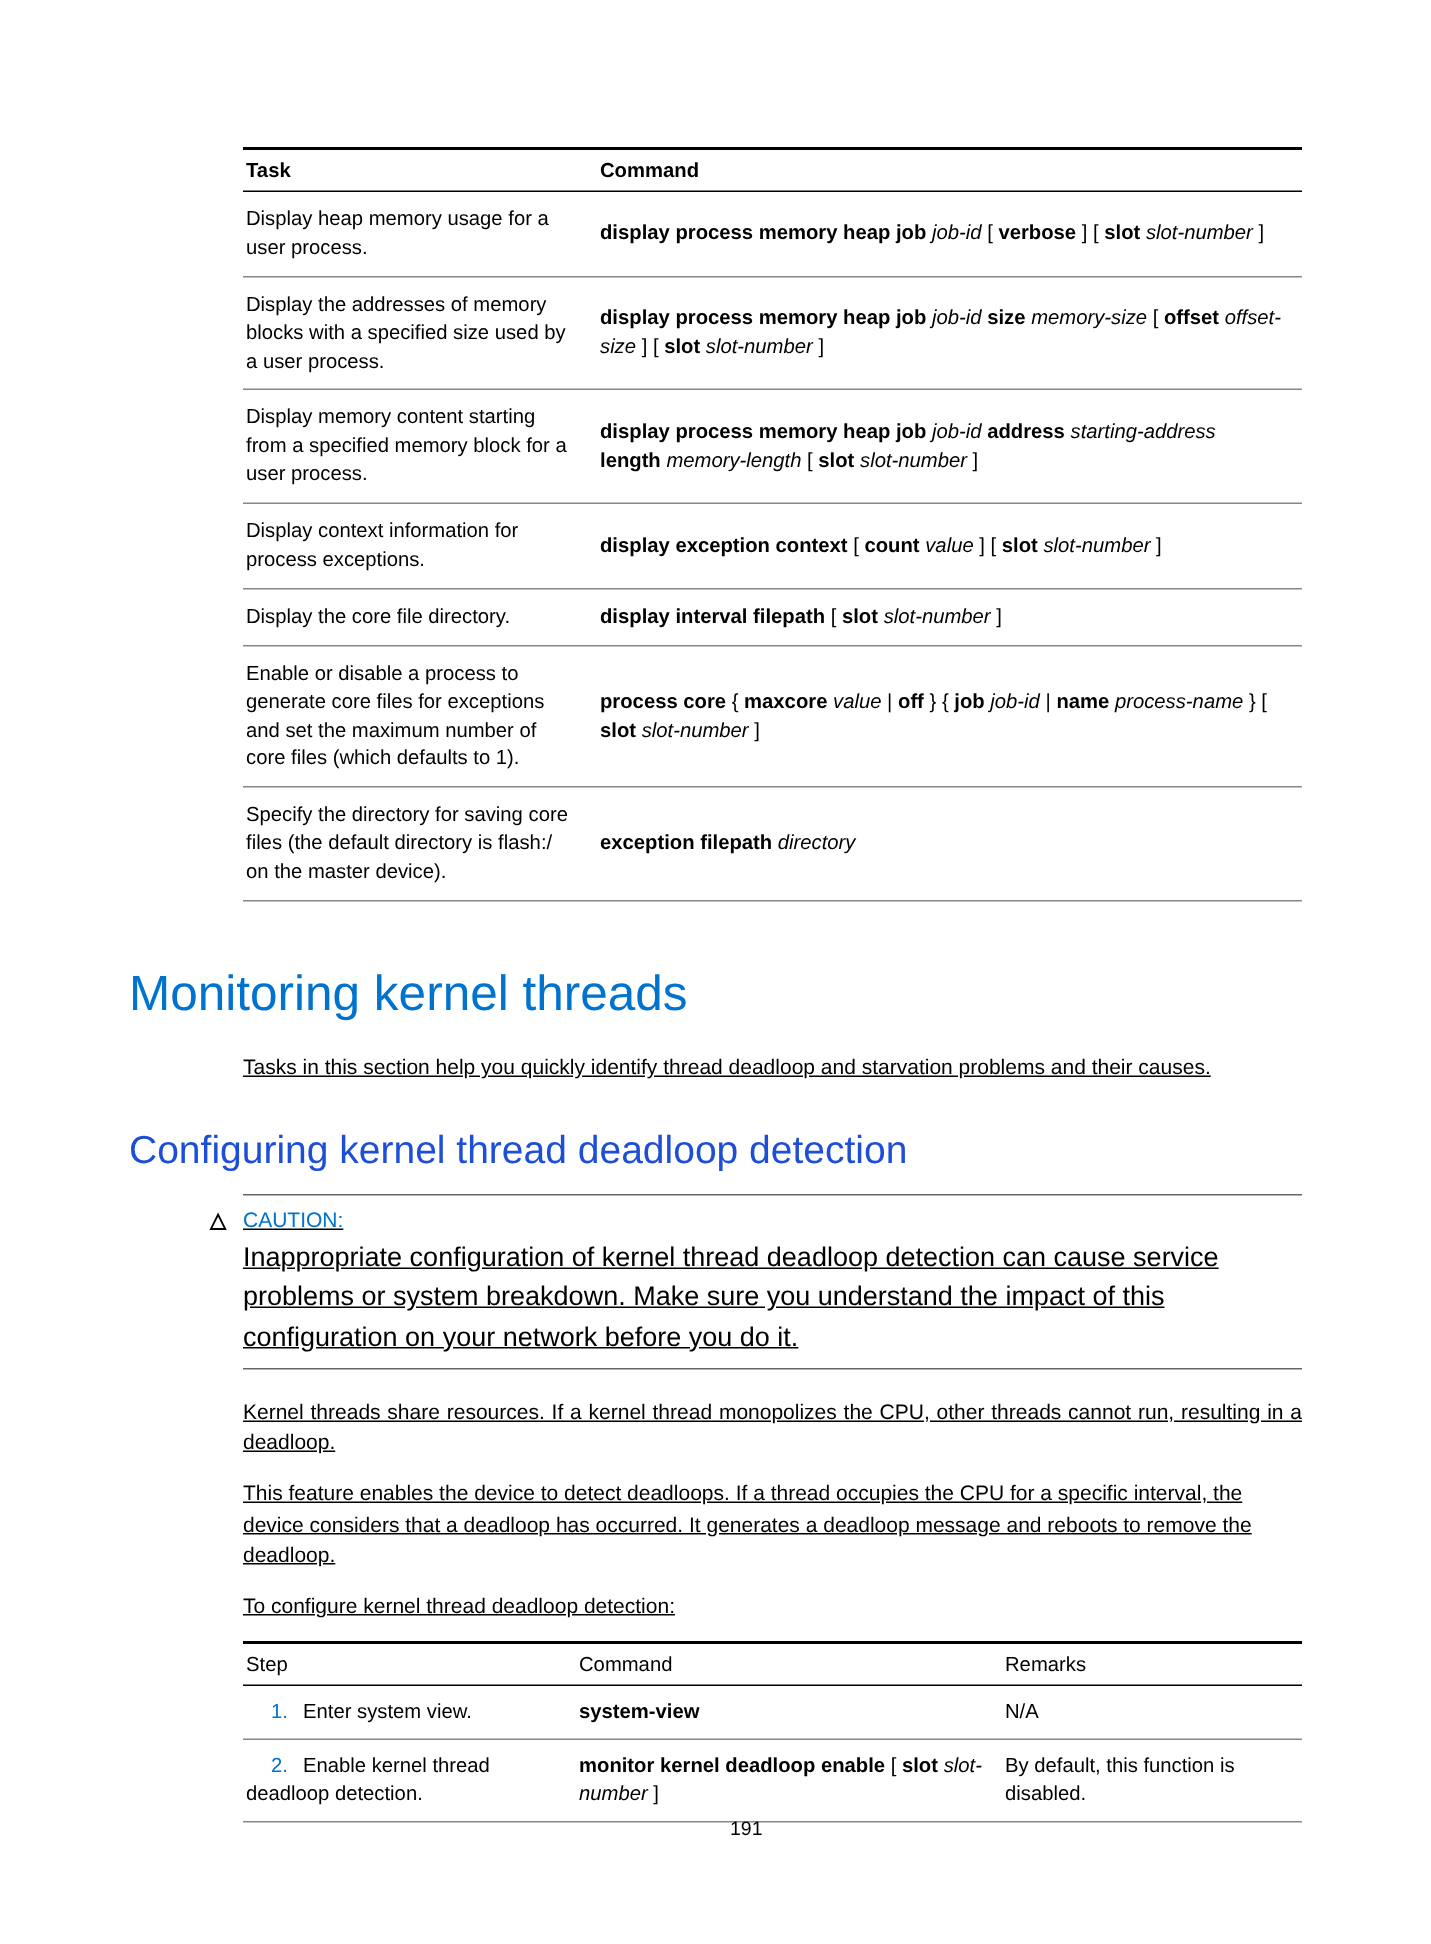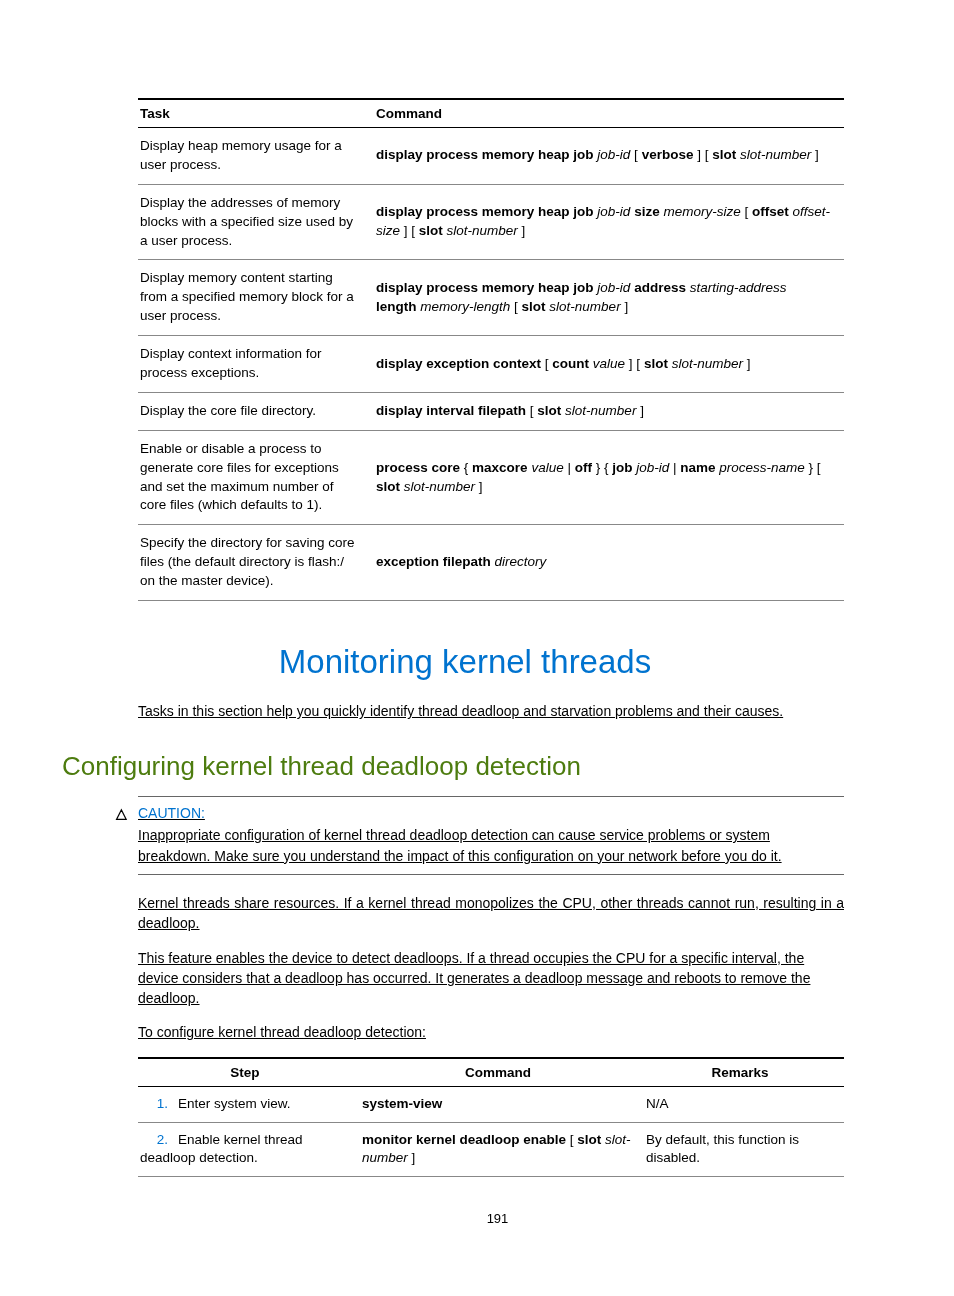--- a/index.html
+++ b/index.html
@@ -8,21 +8,21 @@
     padding: 0;
     font-family: "Futura", "Century Gothic", "Trebuchet MS", Arial, sans-serif;
     font-size: 14px;
     color: #000;
     background: #fff;
   }
   .page {
     width: 954px;
     height: 1296px;
     box-sizing: border-box;
-    padding: 98px 86px 0 62px;
+    padding: 98px 86px 0 86px;
     position: relative;
   }
   .content {
     margin-left: 76px;
     text-decoration: underline;
   }
   table {
     width: 706px;
     border-collapse: collapse;
     margin-left: 76px;
@@ -50,27 +50,26 @@
   .cmd-col { width: auto; }
   .b { font-weight: bold; }
   .i { font-style: italic; }
 
   h1 {
     font-family: "Futura", "Century Gothic", "Trebuchet MS", Arial, sans-serif;
     font-size: 33px;
     font-weight: 400;
     color: #0073cf;
     margin: 42px 0 20px 0;
-    text-align: center;
   }
   h2 {
     font-family: "Futura", "Century Gothic", "Trebuchet MS", Arial, sans-serif;
     font-size: 26px;
     font-weight: 400;
-    color: #4d7c0f;
+    color: #1d4ed8;
     margin: 30px 0 14px 0;
   }
   .body-p {
     font-size: 14px;
     line-height: 1.45;
     margin: 0 0 14px 0;
     width: 706px;
   }
   .body-p.justify { text-align: justify; }
 
@@ -92,21 +91,21 @@
   }
   .caution-head .tri {
     position: absolute;
     left: -22px;
     top: 0;
     font-size: 14px;
     color: #000;
     font-weight: bold;
   }
   .caution-body {
-    font-size: 14px;
+    font-size: 18px;
     line-height: 1.45;
     margin: 0;
   }
   .caution-line-bottom {
     border-top: 1px solid #666;
     margin-top: 8px;
   }
 
   .step-table {
     width: 706px;
@@ -115,22 +114,22 @@
     font-size: 13.5px;
   }
   .step-table thead tr {
     border-top: 2.5px solid #000;
     border-bottom: 1.5px solid #000;
   }
   .step-table tbody tr {
     border-bottom: 1px solid #888;
   }
   .step-table th {
-    text-align: center;
-    font-weight: bold;
+    text-align: left;
+    font-weight: normal;
     padding: 6px 10px 6px 2px;
   }
   .step-table td {
     padding: 8px 10px 8px 2px;
     vertical-align: top;
     line-height: 1.4;
   }
   .step-col { width: 210px; }
   .cmd2-col { width: 272px; }
   .rem-col  { width: auto; }

